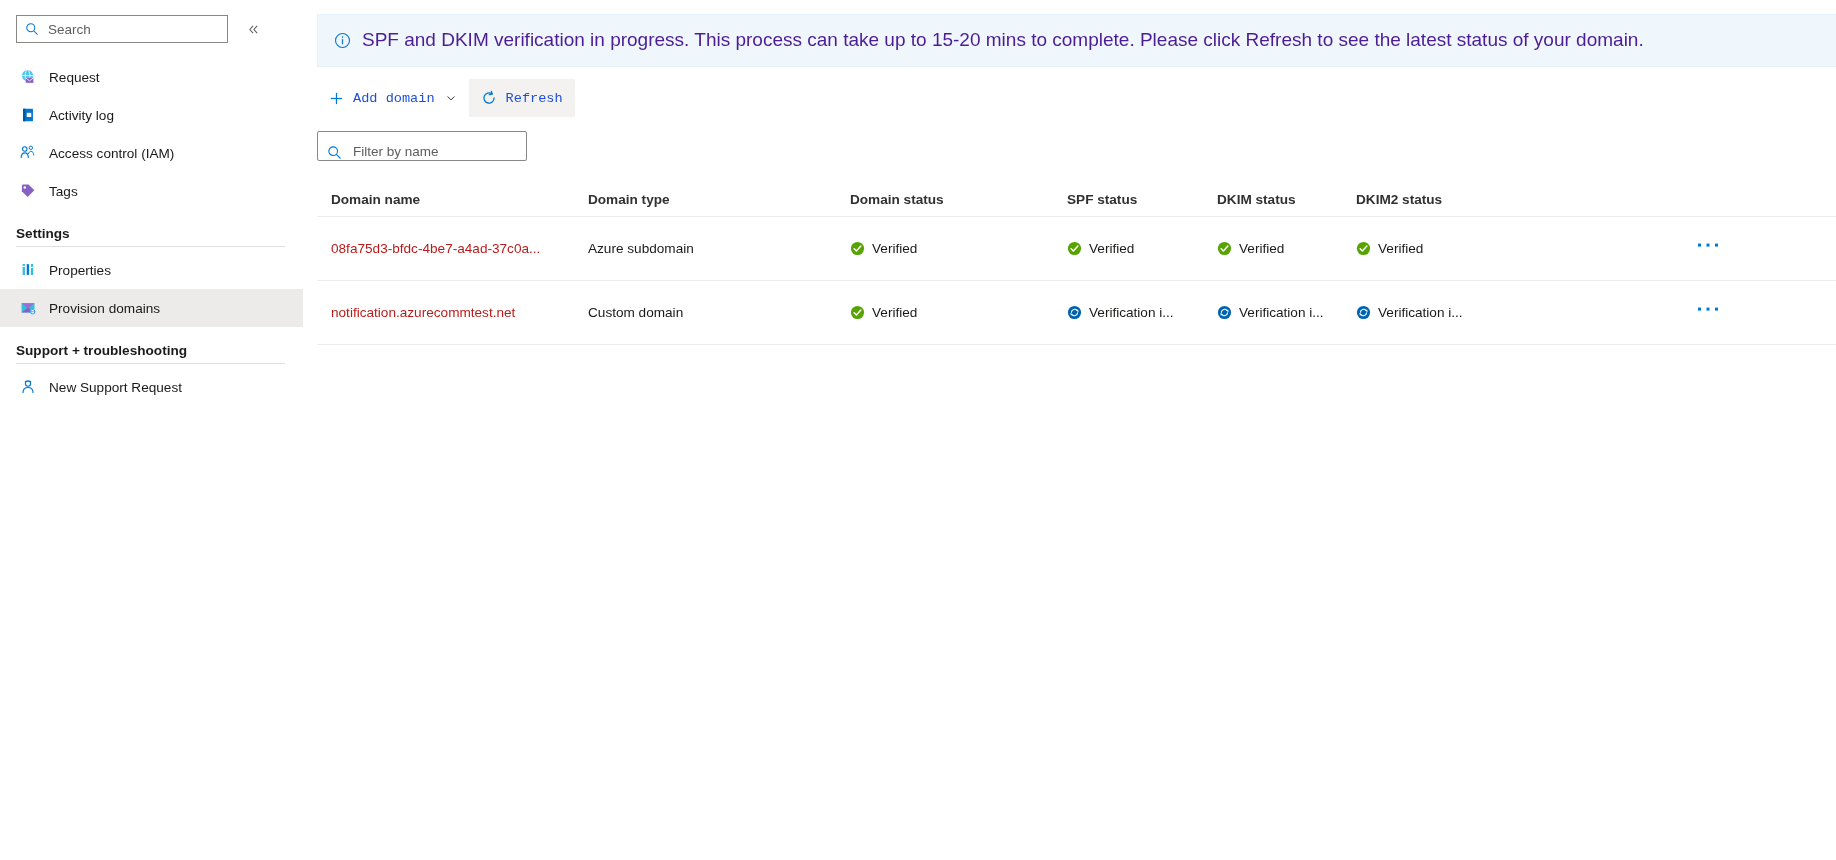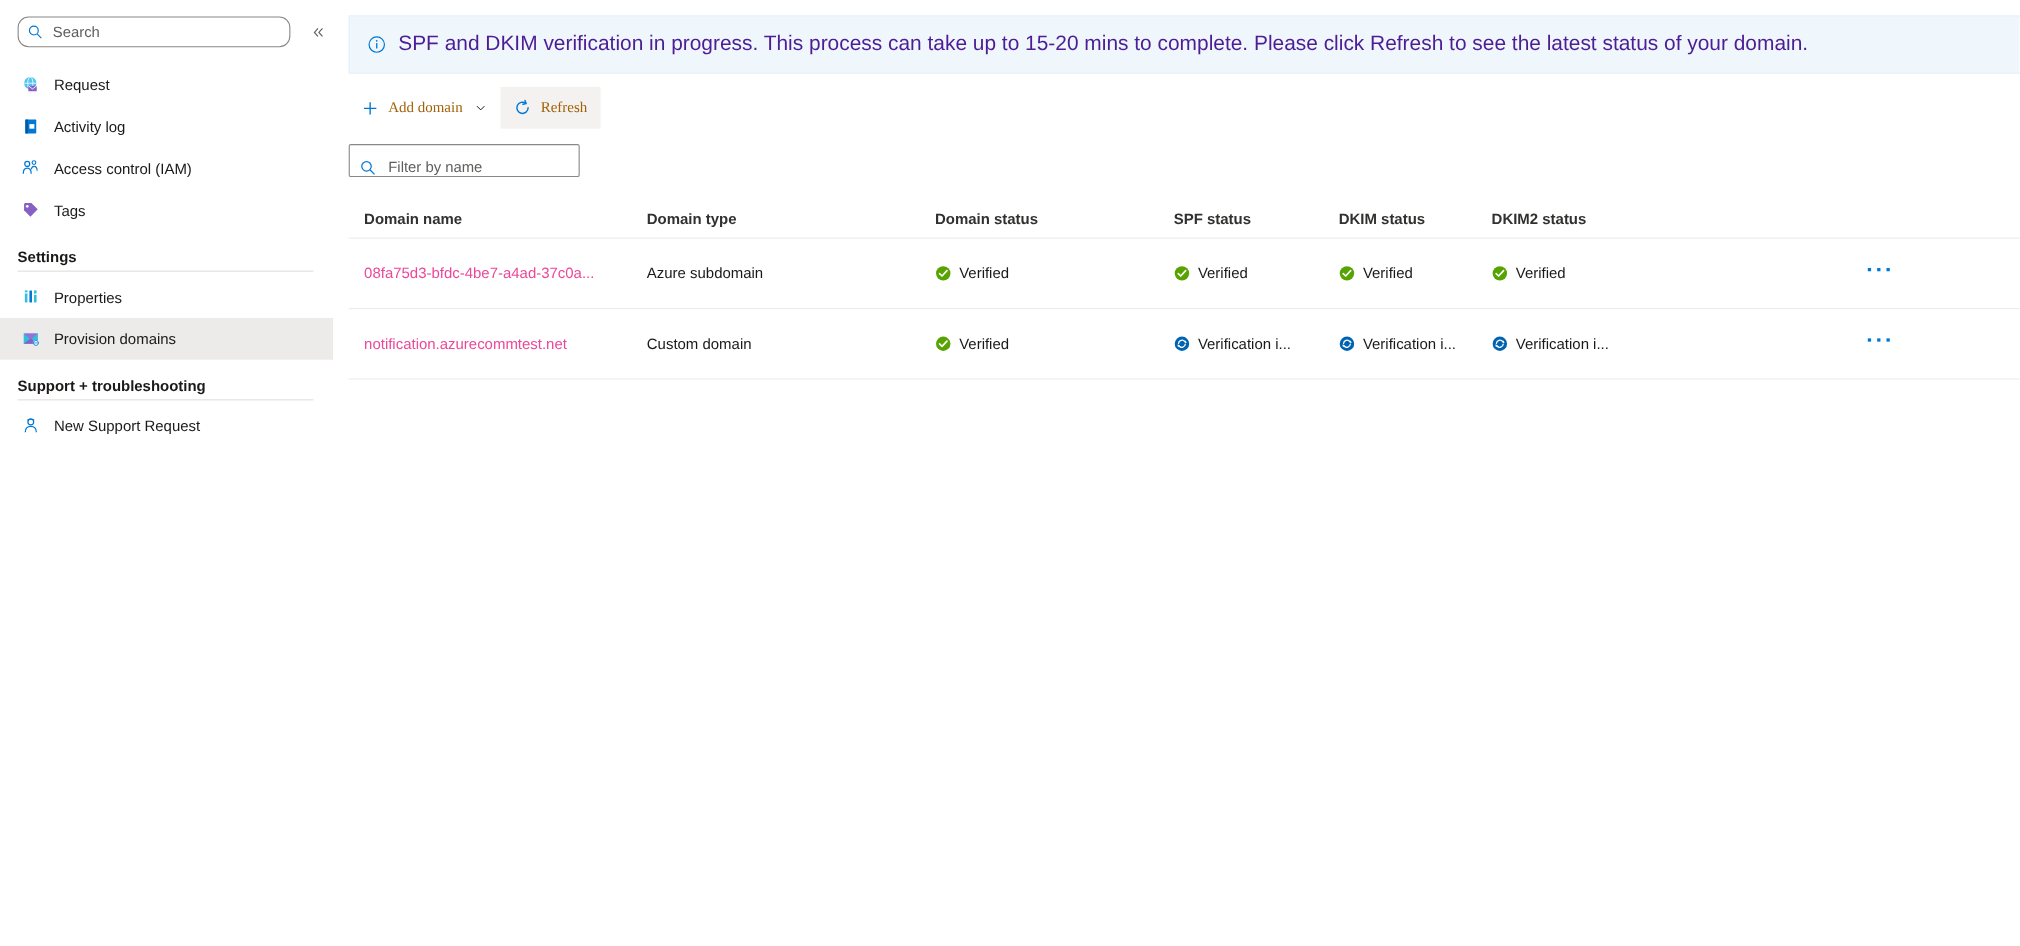--- a/index.html
+++ b/index.html
@@ -23,24 +23,24 @@
     position: relative;
   }
   .search-row {
     display: flex;
     align-items: center;
     padding: 0 0 0 16px;
     height: 30px;
     margin-bottom: 14px;
   }
   .search-box {
-    width: 248px;
+    width: 212px;
     height: 28px;
     border: 1px solid #8a8886;
-    border-radius: 10px;
+    border-radius: 0;
     display: flex;
     align-items: center;
     padding: 0 8px;
     background: #fff;
   }
   .search-box .mag { margin-right: 7px; display: flex; }
   .search-box input {
     border: none; outline: none;
     font-family: "Segoe UI", "Liberation Sans", sans-serif;
     font-size: 13.5px;
@@ -115,25 +115,25 @@
     align-items: center;
     margin: 12px 0 0 14px;
     height: 38px;
   }
   .tb-btn {
     display: flex;
     align-items: center;
     height: 38px;
     padding: 0 12px;
     font-size: 13.6px;
-    color: #a16207;
+    color: #1d4ed8;
     cursor: pointer;
     background: transparent;
     border: none;
-    font-family: Liberation Serif, serif;
+    font-family: Liberation Mono, monospace;
     white-space: nowrap;
   }
   .tb-btn.pressed { background: #f3f2f1; }
   .tb-btn .tb-ico { margin-right: 9px; display: flex; align-items: center; }
   .tb-chev { margin-left: 10px; display: flex; align-items: center; }
 
   .filter-wrap { margin: 14px 0 0 14px; }
   .filter-box {
     width: 210px;
     height: 30px;
@@ -183,21 +183,21 @@
   }
   .cell { font-size: 13.6px; color: #1b1a19; white-space: nowrap; overflow: hidden; }
   .c-name   { width: 257px; }
   .c-type   { width: 262px; }
   .c-dstat  { width: 217px; }
   .c-spf    { width: 150px; }
   .c-dkim   { width: 139px; }
   .c-dkim2  { width: 240px; }
   .c-menu   { flex: 1; display: flex; justify-content: flex-start; padding-left: 98px; }
   .link {
-    color: #ec4899;
+    color: #b91c1c;
     cursor: pointer;
     text-decoration: none;
     font-size: 13.6px;
   }
   .status { display: flex; align-items: center; }
   .status .sico { margin-right: 7px; display: flex; flex-shrink: 0; }
   .status .stext { font-size: 13.6px; color: #1b1a19; }
   .ellipsis-btn {
     display: flex;
     align-items: center;

